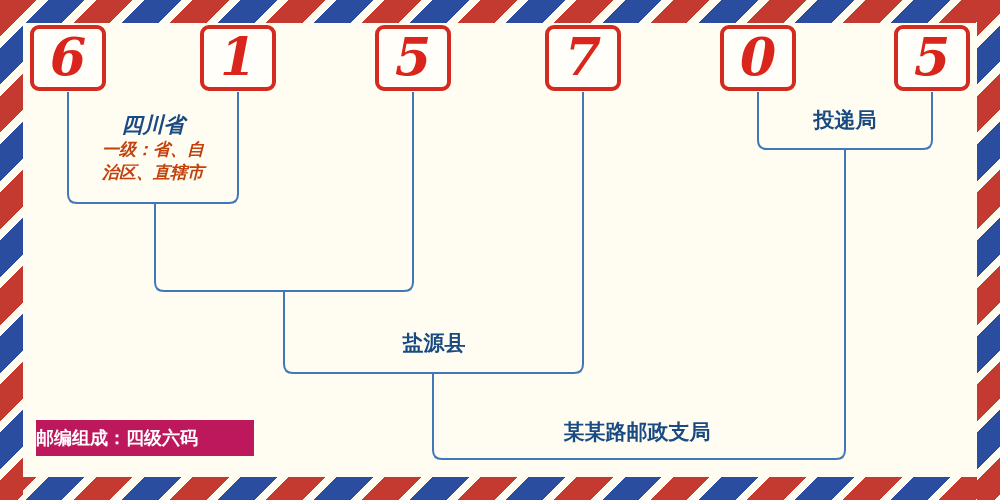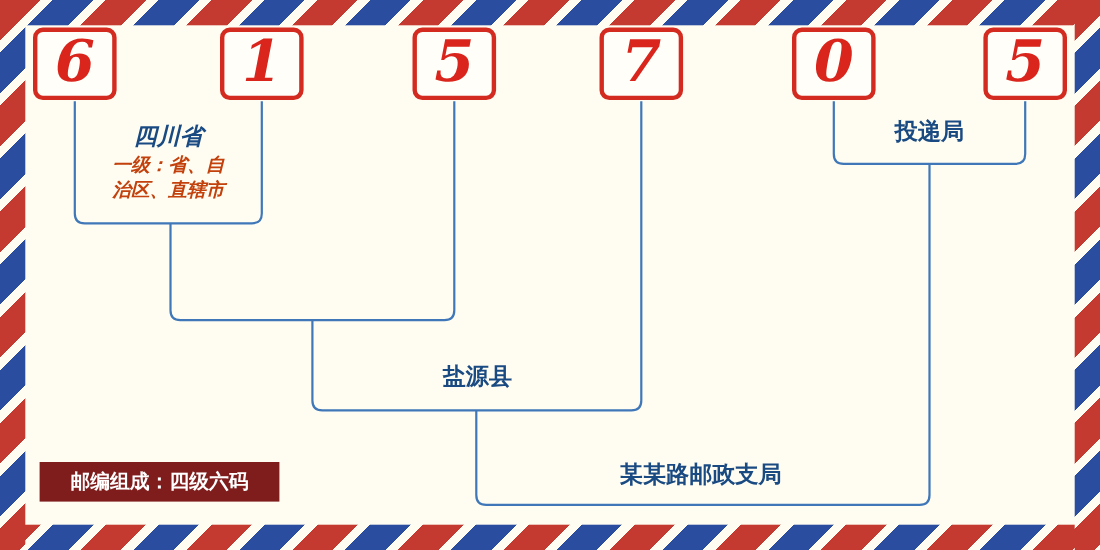--- a/index.html
+++ b/index.html
@@ -79,26 +79,25 @@
   .lbl4 .desc { margin-top: 7px; }
   .lbl5 { left: 845px; top: 106px; }
 
   
   .footer-badge {
     position: absolute;
     left: 36px;
     top: 420px;
     width: 218px;
     height: 36px;
-    background: #7f1d1d;
+    background: #be185d;
     color: #ffffff;
     font-size: 18px;
     font-weight: bold;
     line-height: 36px;
-    text-align: center;
   }
 </style>
 </head>
 <body>
 
 <div class="canvas">
 
   <div class="stripe top"></div>
   <div class="stripe bottom"></div>
   <div class="stripe left"></div>

